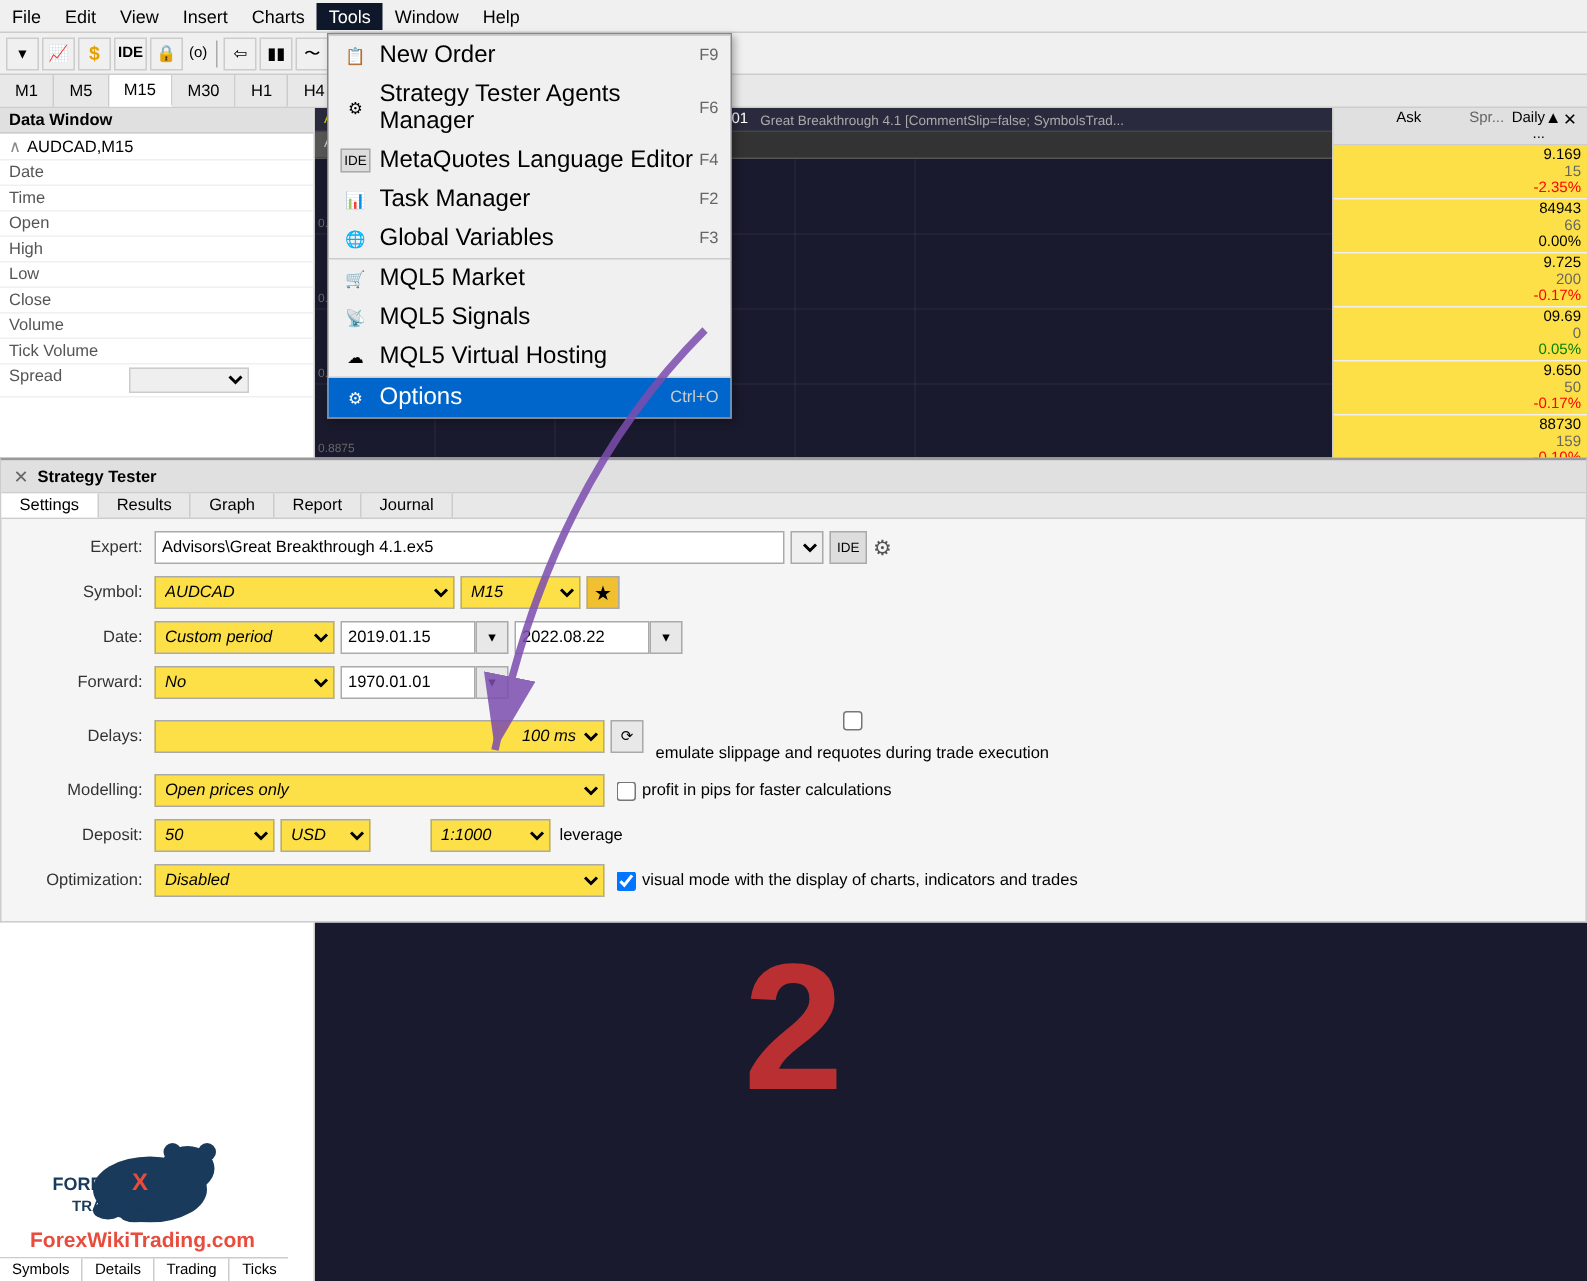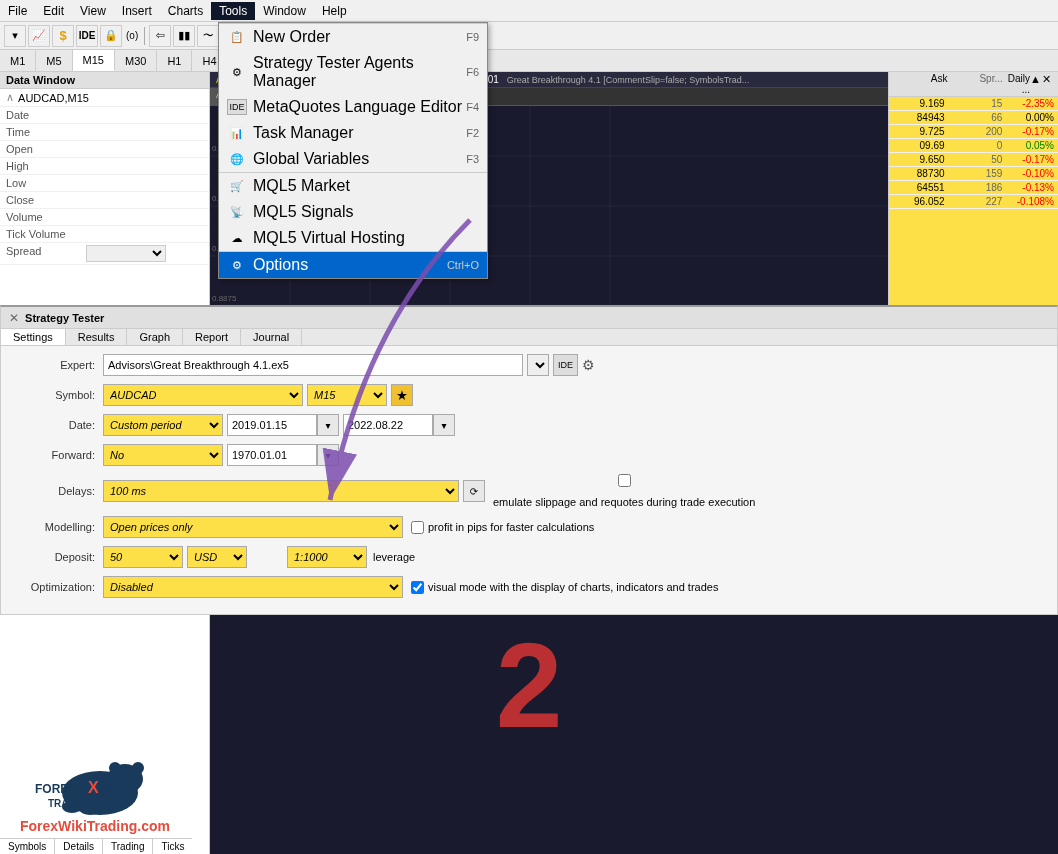--- a/index.html
+++ b/index.html
@@ -57,21 +57,21 @@
     .menu-item.active-item { background: #0066cc; color: #fff; }
     .menu-item.separator { border-top: 1px solid #ccc; }
     .menu-item-icon { width: 20px; height: 16px; margin-right: 6px; display: flex; align-items: center; justify-content: center; font-size: 11px; flex-shrink: 0; }
     .menu-item-text { flex: 1; font-size: 16px; }
     .menu-item-shortcut { font-size: 11px; color: #666; }
     .menu-item.active-item .menu-item-shortcut { color: #ccc; }
 
     
     .market-watch { position: absolute; right: 0; top: 0; width: 170px; background: #fde047; border-left: 1px solid #ccc; z-index: 5; height: 290px; overflow: hidden; }
     .market-watch-header { background: #e0e0e0; display: flex; font-size: 10px; border-bottom: 1px solid #ccc; padding: 1px 4px; }
-    .mw-row { display: flex; font-size: 10px; border-bottom: 1px solid #f0f0f0; padding: 1px 4px; align-items: flex-end; }
+    .mw-row { display: flex; font-size: 10px; border-bottom: 1px solid #f0f0f0; padding: 1px 4px; align-items: flex-end; flex-direction: column; }
     .mw-symbol { flex: 2; font-size: 10px; }
     .mw-ask { flex: 2; text-align: right; font-size: 10px; }
     .mw-spread { flex: 1; text-align: right; font-size: 10px; color: #666; margin-left: 32px; }
     .mw-daily { flex: 2; text-align: right; font-size: 10px; }
     .positive { color: green; }
     .negative { color: red; }
 
     
     .number-2 { position: absolute; bottom: 100px; left: 50%; transform: translateX(-50%); font-size: 120px; font-weight: bold; color: #cc3333; z-index: 50; opacity: 0.9; }
 
@@ -435,21 +435,21 @@
       <span class="st-label">Forward:</span>
       <select class="st-select" style="width:120px;">
         <option>No</option>
       </select>
       <input class="st-input" style="width: 90px; margin-left: 4px;" type="text" value="1970.01.01">
       <button class="st-btn">▾</button>
     </div>
 
     <div class="st-row">
       <span class="st-label">Delays:</span>
-      <select class="st-select" style="width:356px;">
+      <select class="st-select" style="width:300px;text-align:right;">
         <option>100 ms</option>
       </select>
       <button class="st-btn" style="margin-left:4px;">⟳</button>
       <label style="margin-left:8px; font-size:11px; display:flex; align-items:center; gap:9px;flex-direction:column;">
         <input type="checkbox" style="">
         <span>emulate slippage and requotes during trade execution</span>
       </label>
     </div>
 
     <div class="st-row">

